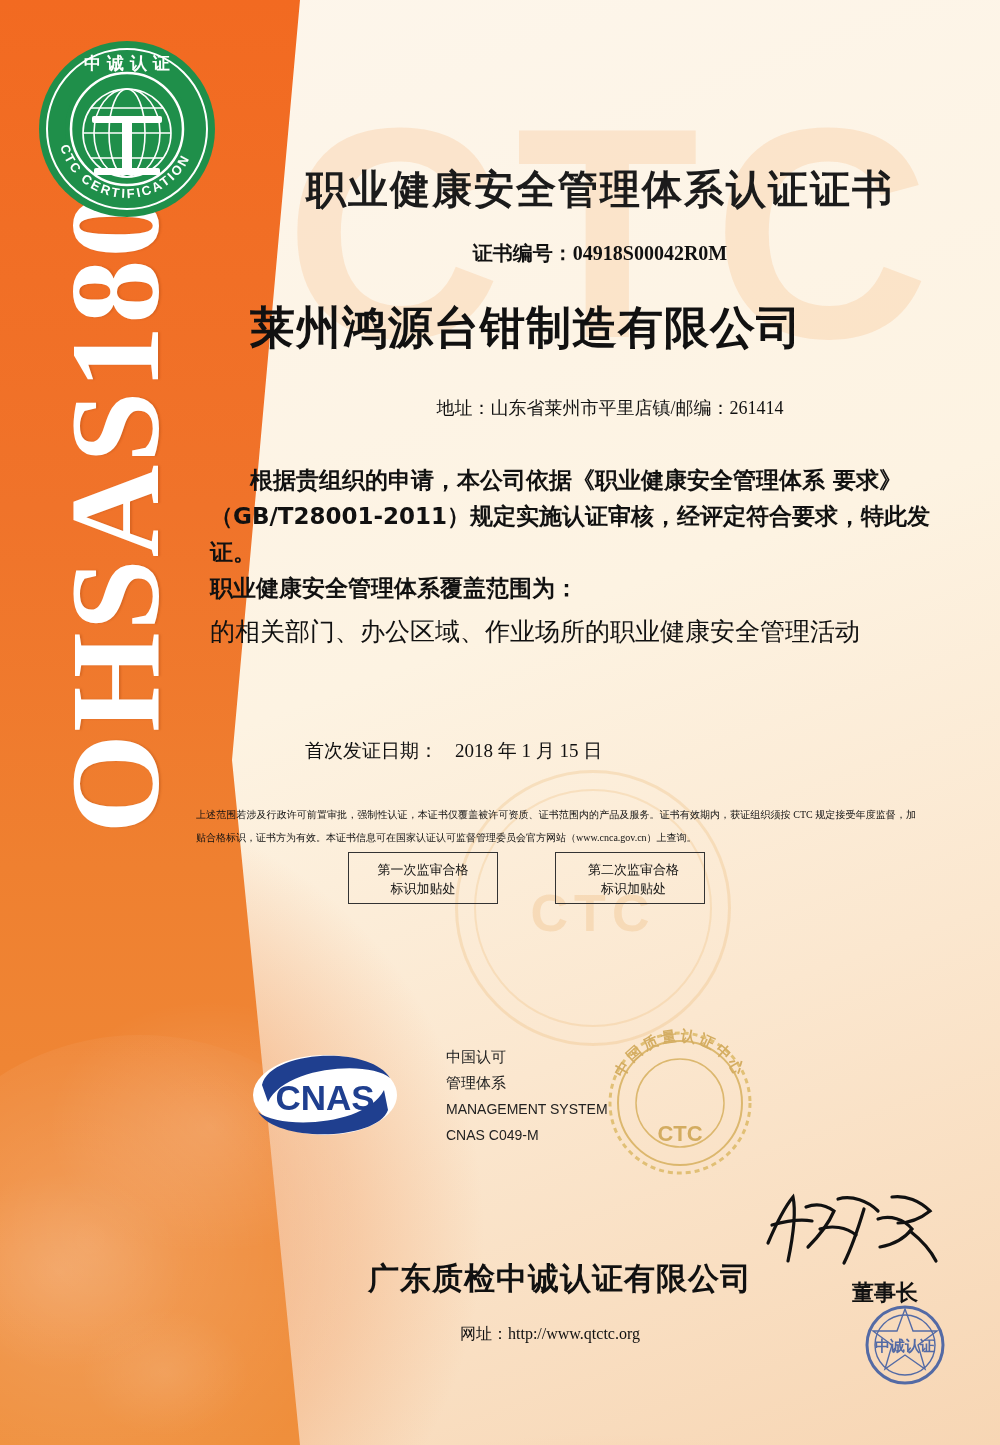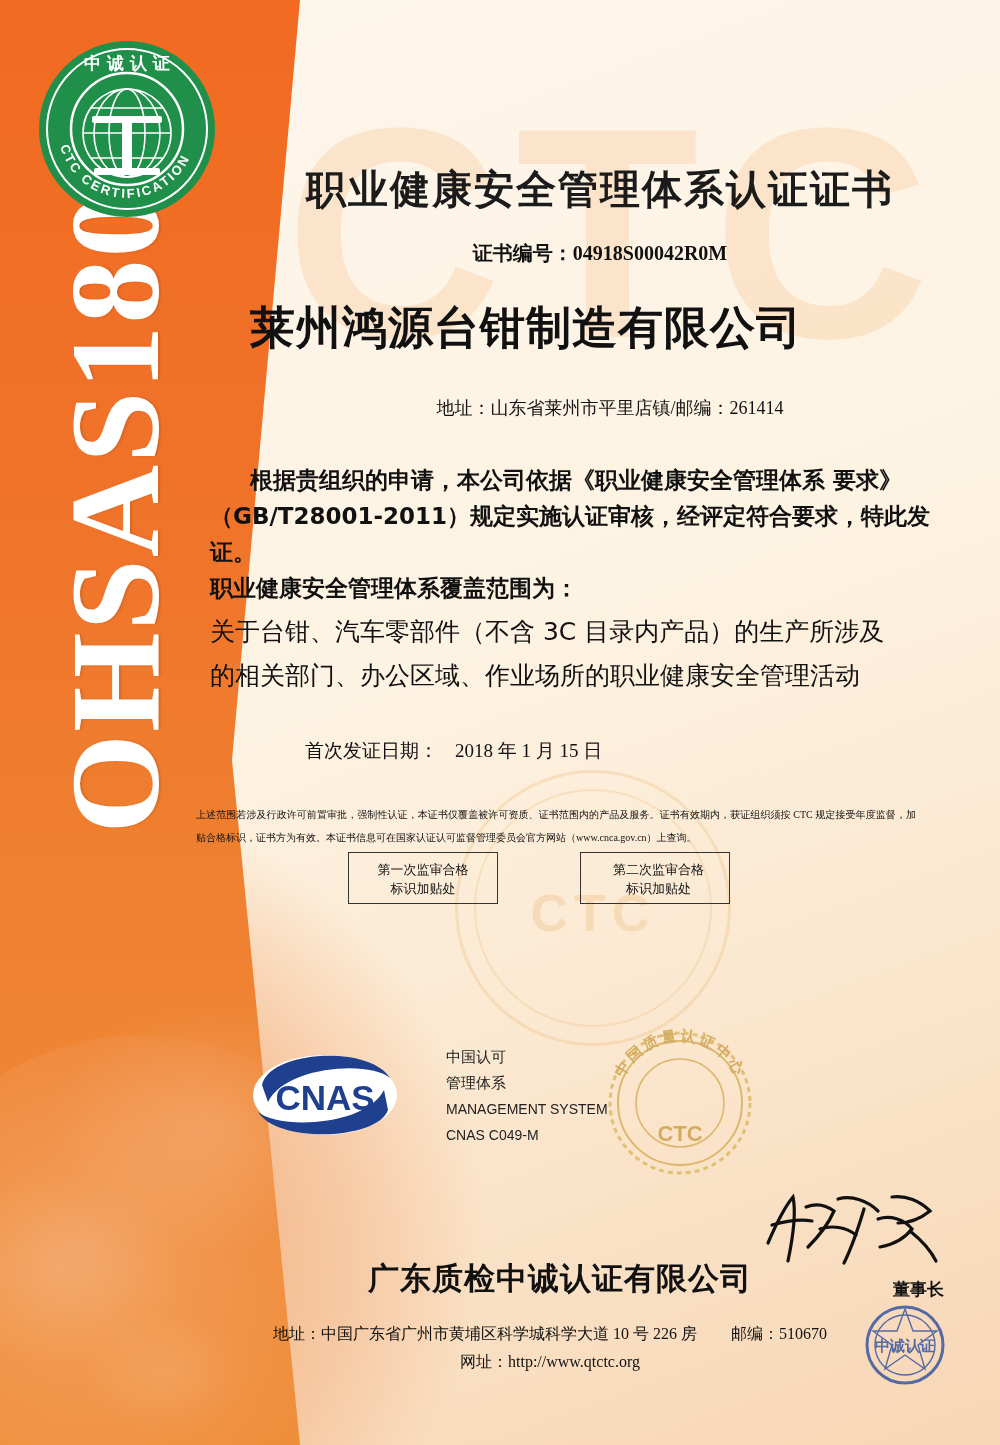--- a/index.html
+++ b/index.html
@@ -121,44 +121,43 @@
     position:absolute;left:196px;top:800px;width:720px;
     font-size:10px;color:#111;line-height:23px;text-align:justify;
     top:803px;
   }
   .stamp-box{
     position:absolute;width:150px;height:52px;border:1px solid #333;
     font-size:13px;line-height:19px;text-align:center;color:#111;
     padding-top:7px;box-sizing:border-box;background:transparent;
   }
   .stamp1{left:348px;top:852px;}
-  .stamp2{left:580px;top:852px;padding-left:7px;}
+  .stamp2{left:555px;top:852px;padding-left:7px;}
 
   
   .cnas{position:absolute;left:250px;top:1040px;width:420px;height:120px;}
   .cnas-text{
     position:absolute;left:148px;top:4px;font-size:15px;color:#222;line-height:26px;
     font-family:"DejaVu Sans", sans-serif;
     margin-left:48px;
   }
   .cnas-text .en{font-family:"Liberation Sans", sans-serif;font-size:14px;}
 
   
   .gold-seal{
     position:absolute;left:585px;top:1025px;width:190px;height:150px;z-index:5;
   }
 
   
   .sign{
     position:absolute;left:760px;top:1185px;width:190px;height:90px;z-index:6;
   }
   .sign-title{
-    position:absolute;left:852px;top:1278px;font-size:17px;color:#111;font-weight:bold;
+    position:absolute;left:852px;top:1278px;font-size:22px;color:#111;font-weight:bold;
     font-family:Liberation Mono, monospace;
-    margin-left:41px;
   }
   .blue-seal{
     position:absolute;left:855px;top:1295px;width:100px;height:100px;z-index:7;
   }
 
   .issuer{
     position:absolute;left:250px;top:1258px;width:620px;text-align:center;
     font-size:31px;font-weight:bold;color:#111;letter-spacing:1px;
     font-family:"DejaVu Sans", sans-serif;
   }
@@ -227,21 +226,20 @@
       <div>地址：山东省莱州市平里店镇/邮编：261414</div>
     </div>
 
     <div class="body-text">
       <span class="l1">根据贵组织的申请，本公司依据《职业健康安全管理体系 要求》</span>
       <span class="l2">（GB/T28001-2011）规定实施认证审核，经评定符合要求，特此发证。</span>
       <span class="l3">职业健康安全管理体系覆盖范围为：</span>
     </div>
 
     <div class="scope">
-      <div>关于台钳、汽车零部件（不含 3C 目录内产品）的生产所涉及</div>
       <div>的相关部门、办公区域、作业场所的职业健康安全管理活动</div>
     </div>
 
     <div class="dates">
       <div class="row">
         <span class="k">首次发证日期：</span><span>2018 年 1 月 15 日</span>
       </div>
     </div>
 
     <div class="legal">上述范围若涉及行政许可前置审批，强制性认证，本证书仅覆盖被许可资质、证书范围内的产品及服务。证书有效期内，获证组织须按 CTC 规定接受年度监督，加贴合格标识，证书方为有效。本证书信息可在国家认证认可监督管理委员会官方网站（www.cnca.gov.cn）上查询。</div>
@@ -311,19 +309,16 @@
           <circle cx="50" cy="50" r="30" fill="none" stroke="#2b4fa0" stroke-width="1.4"></circle>
           <polygon points="50,14 58,36 82,36 63,50 70,74 50,60 30,74 37,50 18,36 42,36" fill="none" stroke="#2b4fa0" stroke-width="1.4"></polygon>
           <text x="50" y="56" text-anchor="middle" fill="#2b4fa0" font-size="15" font-family="DejaVu Sans, sans-serif" font-weight="bold">中诚认证</text>
         </g>
       </svg>
     </div>
 
     <div class="issuer">广东质检中诚认证有限公司</div>
 
     <div class="footer">
-      <div>
-        <span>地址：中国广东省广州市黄埔区科学城科学大道 10 号 226 房</span><span class="sp"></span><span>邮编：510670</span>
-      </div>
       <div class="url">网址：http://www.qtctc.org</div>
     </div>
   </div>
 </div>
 
 </body></html>

